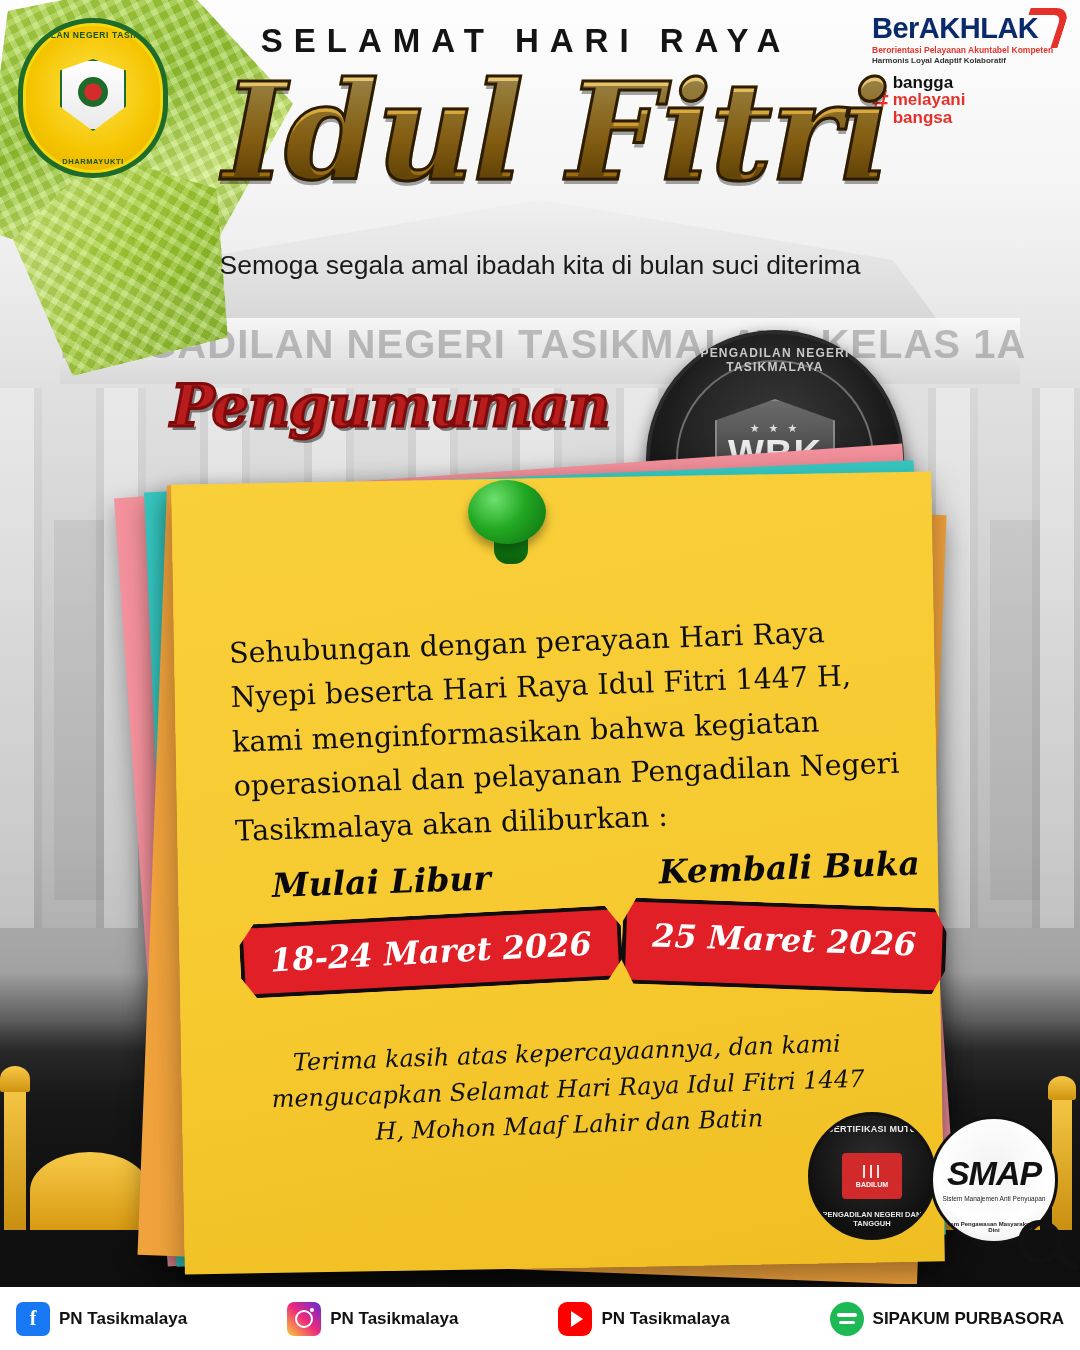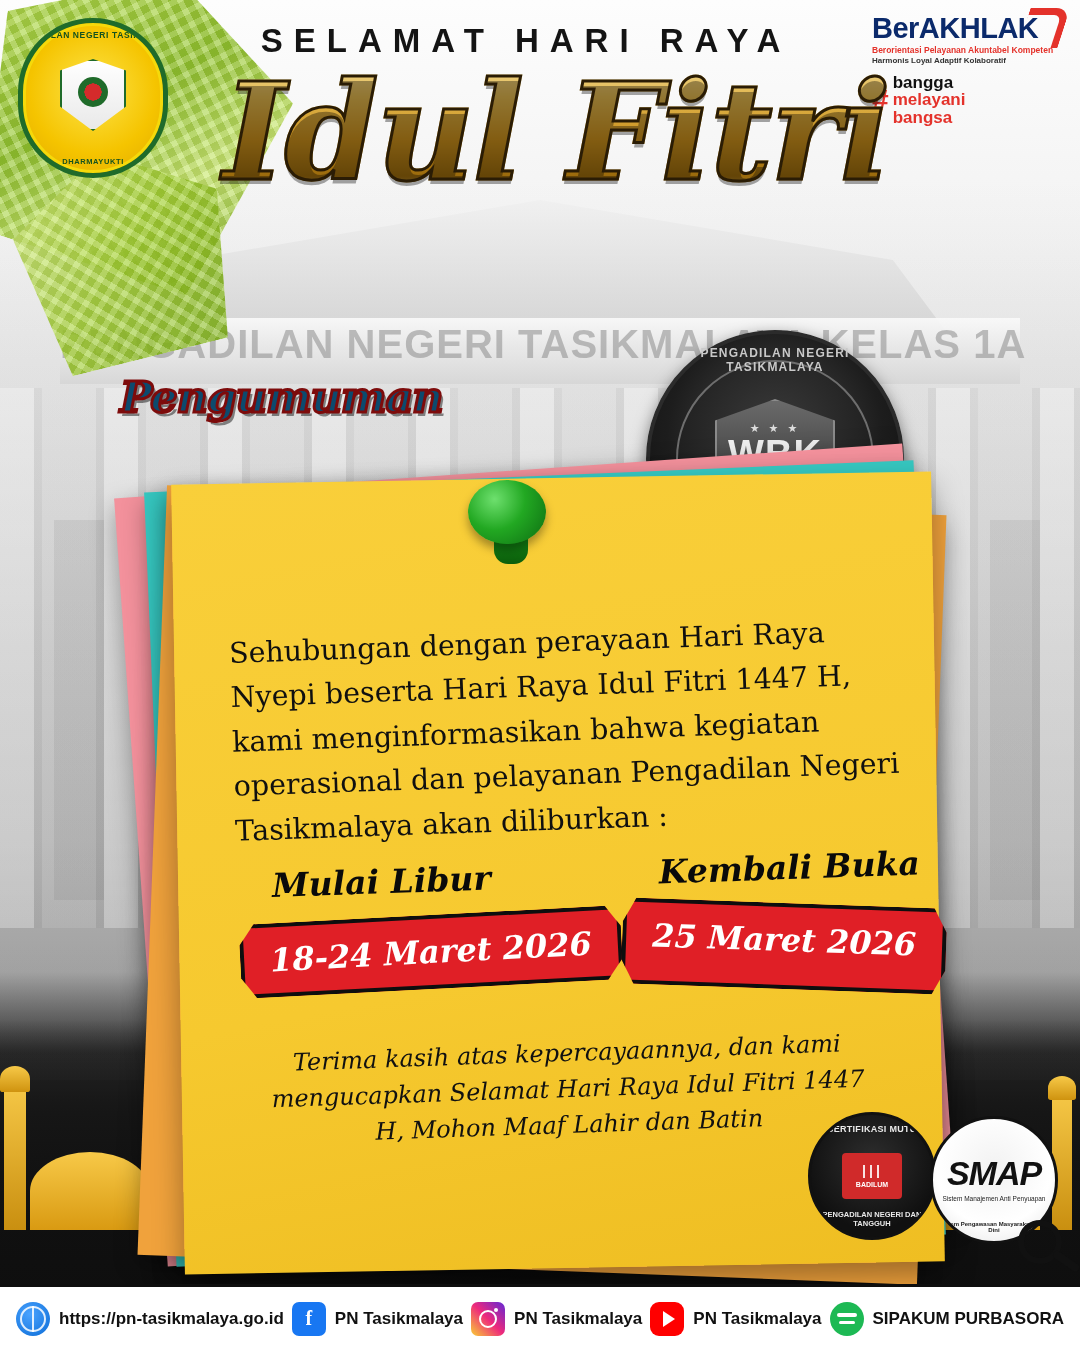--- a/index.html
+++ b/index.html
@@ -169,24 +169,24 @@
     -webkit-background-clip: text; background-clip: text; color: transparent;
     -webkit-text-stroke: 3px #2a1c05;
     text-shadow: 0 5px 0 rgba(0,0,0,.35);
     margin-left: 16px;
   }
   .subtitle {
     position: absolute; top: 248px; left: 0; width: 1080px; text-align: center;
     font-size: 26.5px; color: #1a1a1a; line-height: 1.35;
   }
   .pengumuman {
-    position: absolute; top: 372px; left: 120px; width: 540px; text-align: left;
-    font-family: "DejaVu Serif", serif;
-    font-size: 43px; font-style: italic; font-weight: bold;
-    color: #0c4a6e;
+    position: absolute; top: 372px; left: 120px; width: 540px; text-align: center;
+    font-family: "DejaVu Serif", serif;
+    font-size: 58px; font-style: italic; font-weight: bold;
+    color: #b91c1c;
     -webkit-text-stroke: 3px #7d0b0b;
     text-shadow: 3px 4px 0 rgba(0,0,0,.45);
     letter-spacing: -1px;
   }
 
   
   .wbk {
     position: absolute; right: 176px; top: 330px; width: 258px; height: 258px;
     border-radius: 50%;
     background: radial-gradient(circle at 50% 40%, #4a4a4a 0%, #1d1d1d 55%, #0c0c0c 100%);
@@ -405,20 +405,21 @@
       <div class="w1">bangga</div>
       <div class="w2">melayani</div>
       <div class="w3">bangsa</div>
     </div>
   </div>
 </div>
 
 <div class="selamat">SELAMAT HARI RAYA</div>
 <div class="idulfitri">Idul Fitri</div>
 <div class="subtitle">
+  <div>Semoga segala amal ibadah kita di bulan suci diterima</div>
 </div>
 <div class="pengumuman">Pengumuman</div>
 
 <div class="wbk">
   <div class="inner"></div>
   <div class="ring-top">PENGADILAN NEGERI TASIKMALAYA</div>
   <div class="ring-bottom">ZONA INTEGRITAS</div>
   <div class="shield">
     <div class="stars">★ ★ ★</div>
     <div class="wbk-text">WBK</div>
@@ -464,24 +465,20 @@
 
 <div class="badge-circle badge-smap">
   <div class="smap-text">SMAP</div>
   <div class="smap-sub">Sistem Manajemen Anti Penyuapan</div>
   <div class="smap-bot">Sistem Pengawasan Masyarakat Sejak Dini</div>
 </div>
 <div class="magnifier"></div>
 
 <div class="footer">
   <div class="item">
-    <div class="fi fi-globe"></div>
-    <div class="lbl">https://pn-tasikmalaya.go.id</div>
-  </div>
-  <div class="item">
     <div class="fi fi-fb">f</div>
     <div class="lbl">PN Tasikmalaya</div>
   </div>
   <div class="item">
     <div class="fi fi-ig"></div>
     <div class="lbl">PN Tasikmalaya</div>
   </div>
   <div class="item">
     <div class="fi fi-yt">
         <span></span>

